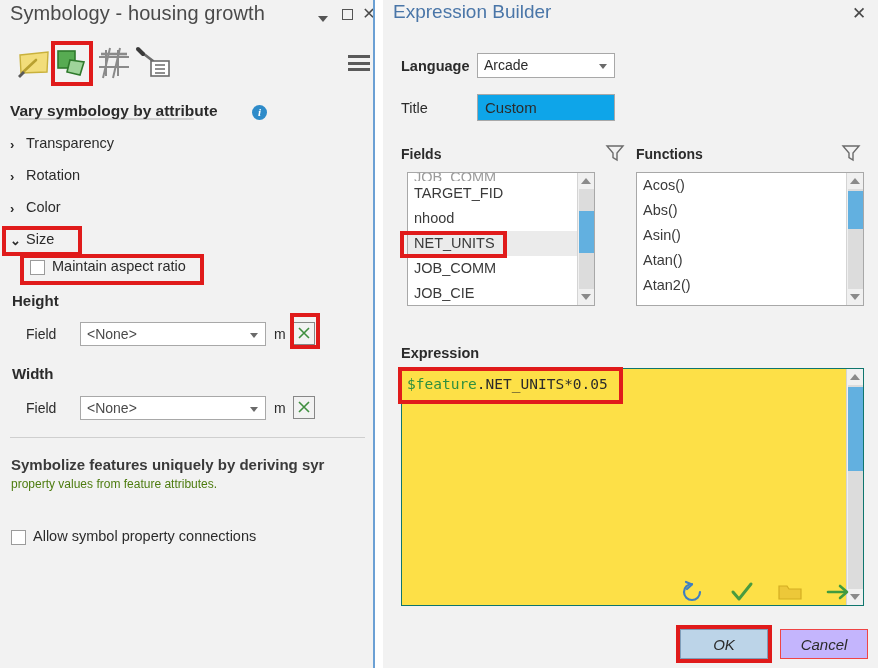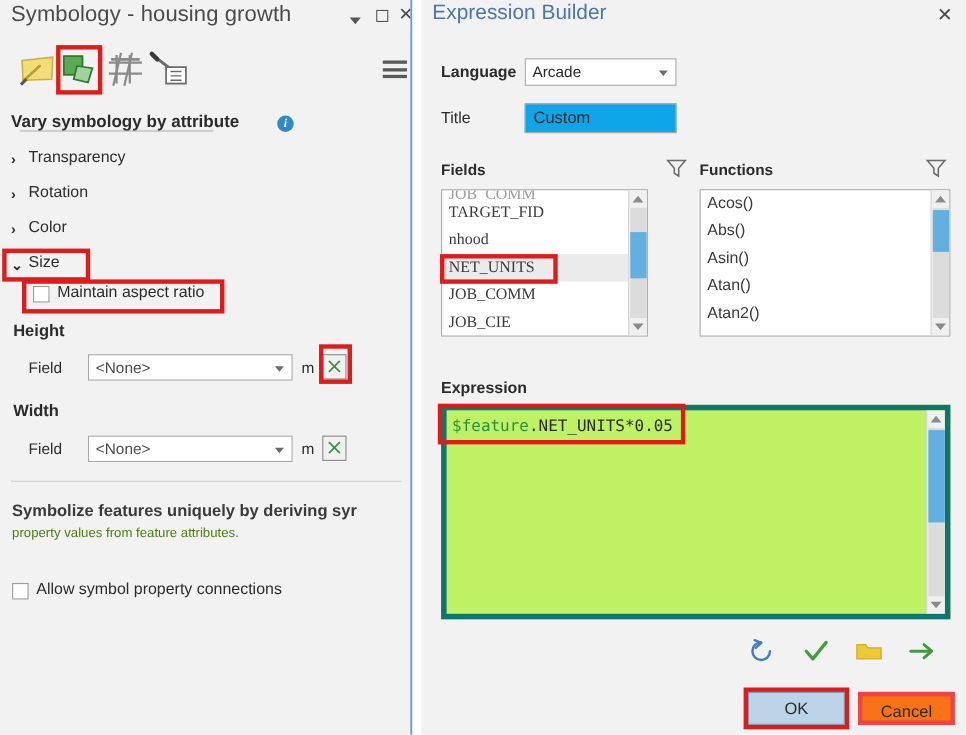--- a/index.html
+++ b/index.html
@@ -223,21 +223,21 @@
 
   .funnel-icon { position: absolute; width: 20px; height: 18px; cursor: pointer; }
   #funnel-fields    { left: 222px; top: 144px; }
   #funnel-functions { left: 458px; top: 144px; }
 
   .listbox {
     position: absolute; top: 172px; height: 134px;
     background: #fff; border: 1px solid #a8a8a8;
     overflow: hidden;
   }
-  #lb-fields    { left: 18px; width: 188px; font-family: Liberation Serif, serif; }
+  #lb-fields    { left: 24px; width: 188px; }
   #lb-functions { left: 253px; width: 228px; }
 
   .list-items { position: absolute; left: 0; top: 0; right: 17px; }
   .list-item {
     height: 25px; line-height: 25px;
     padding-left: 6px;
     font-size: 14.5px; color: #3a3a3a;
     white-space: nowrap; cursor: pointer;
   }
   .list-item.clipped { height: 8px; line-height: 9px; overflow: hidden; color: #9b9b9b; }
@@ -272,22 +272,22 @@
     background: #fff; border: 1px solid #a8a8a8; cursor: pointer;
   }
   #sel-insert .combo-val { color: #3a3a3a; }
 
   #hdr-expression {
     position: absolute; left: 18px; top: 345px;
     font-size: 14.5px; font-weight: bold; color: #2b2b2b;
   }
   #expr-box {
     position: absolute; left: 18px; top: 368px;
-    width: 463px; height: 195px;
-    background: #bef264; border: 5px solid #0f766e;
+    width: 463px; height: 238px;
+    background: #fde047; border: 1px solid #0f766e;
     overflow: hidden; cursor: text;
   }
   #expr-text {
     position: absolute; left: 5px; top: 5px;
     font-family: "DejaVu Sans Mono", monospace;
     font-size: 14.5px; line-height: 20px;
     white-space: pre;
   }
   #expr-text .tok-var { color: #2f8f3f; }
   #expr-text .tok-rest { color: #2b2b2b; }
@@ -299,28 +299,29 @@
   #act-reset  { left: 0; }
   #act-verify { left: 49px; }
   #act-open   { left: 97px; }
   #act-export { left: 145px; }
 
   .dlg-button {
     position: absolute; top: 629px; height: 30px;
     font-size: 15px; color: #2b2b2b;
     text-align: center; line-height: 29px;
     cursor: pointer;
+    font-style: italic;
   }
   #btn-ok {
     left: 680px; width: 88px;
     background: #bcd4e8; border: 1px solid #7f9db9;
   }
   #btn-cancel {
     left: 780px; width: 88px;
-    background: #f97316; border: 4px solid #ef4444;
+    background: #c4b5fd; border: 1px solid #ef4444;
   }
 
   
   .annot {
     position: absolute; border: 4px solid #e01b1b;
     pointer-events: none; z-index: 50;
   }
   #an-toolbar { left: 51px;  top: 41px;  width: 42px;  height: 45px; }
   #an-size    { left: 2px;   top: 226px; width: 80px;  height: 30px; }
   #an-aspect  { left: 20px;  top: 254px; width: 184px; height: 31px; }

